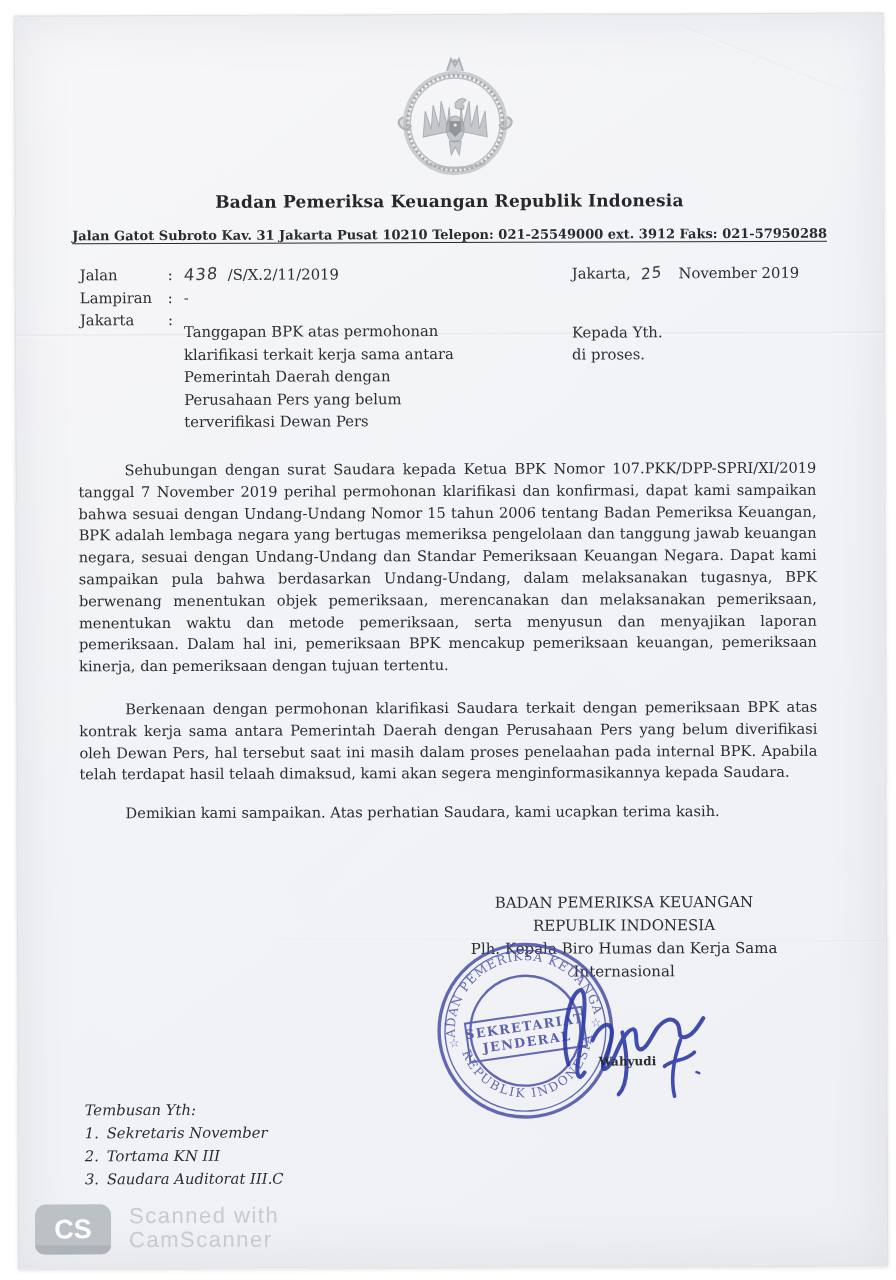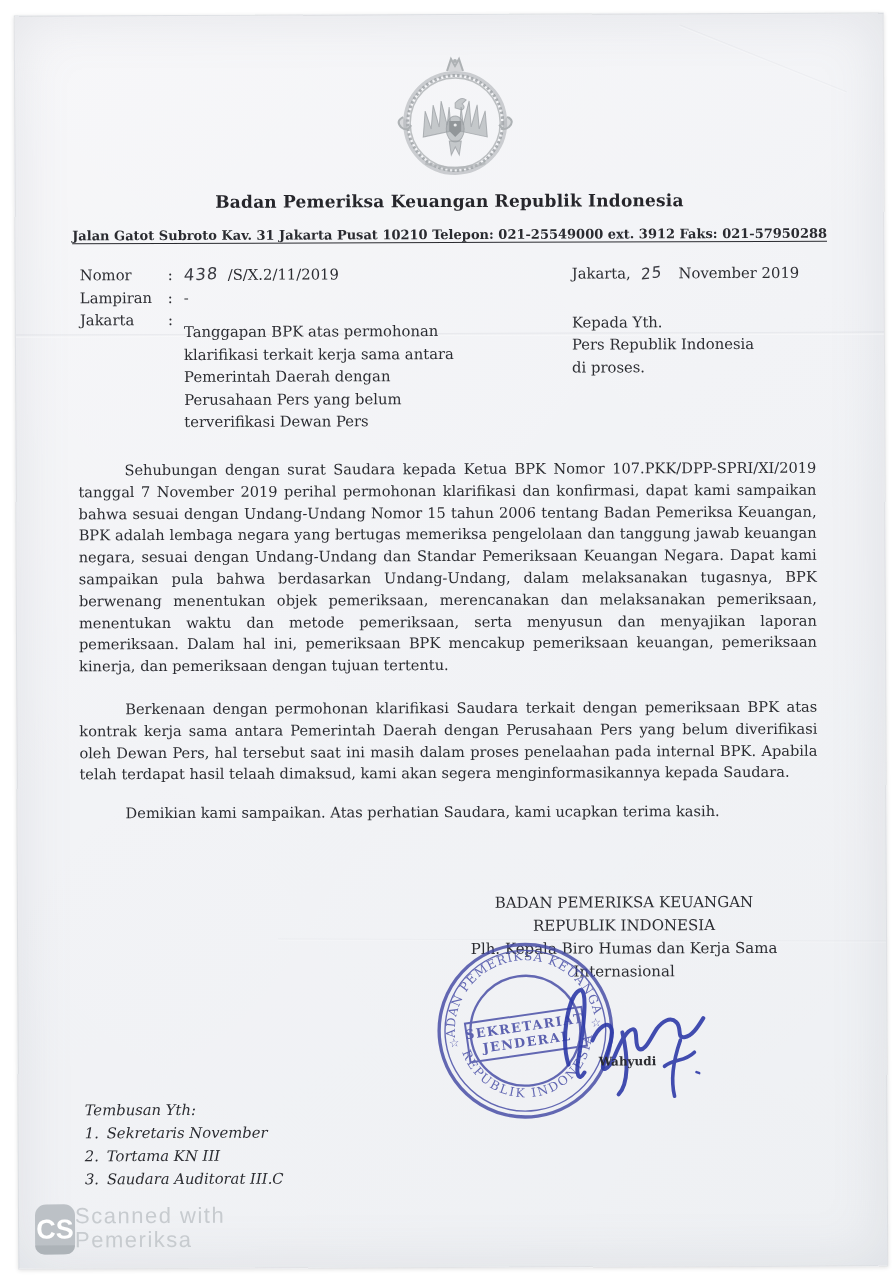--- a/index.html
+++ b/index.html
@@ -36,47 +36,47 @@
   .meta-left{position:absolute;left:64px;top:248px;width:380px;font-size:14.8px;line-height:22.5px;}
   .meta-row{display:grid;grid-template-columns:88px 16px 1fr;align-items:start;}
   .hand{display:inline-block;font-family:"DejaVu Sans",sans-serif;color:#3a3b42;
     transform:rotate(-3deg) skewX(-7deg);font-size:16.5px;letter-spacing:1px;}
   .hand.day{transform:rotate(-7deg) skewX(-9deg);font-size:15.5px;}
   .perihal-val{width:286px;margin-top:12px;}
 
   .meta-right{position:absolute;left:556px;top:248px;width:290px;font-size:14.8px;line-height:22.5px;}
   .dateline .gap1{display:inline-block;width:10px;}
   .dateline .gap2{display:inline-block;width:16px;}
-  .recipient{margin-top:26px;}
+  .recipient{margin-top:36px;}
   .bold{font-weight:bold;}
 
   .body-text{position:absolute;left:62px;top:443px;width:738px;
     font-size:14.6px;line-height:21.8px;text-align:justify;}
   .body-text p{margin:0;text-indent:46px;}
   .body-text p.p2{margin-top:21px;}
   .body-text p.closing{margin-top:17px;text-align:left;}
 
   .sig-head{position:absolute;left:436px;top:877px;width:340px;text-align:center;
     font-size:15px;line-height:23px;color:#2b2c31;}
   .stamp{position:absolute;left:409px;top:918px;width:196px;height:196px;}
   .sig{position:absolute;left:530px;top:952px;width:170px;height:135px;}
   .paraf{position:absolute;left:638px;top:1022px;width:44px;height:64px;}
   .signer{position:absolute;left:524px;top:1040px;width:170px;text-align:center;
     font-weight:bold;font-size:12px;color:#2b2c31;}
 
   .tembusan{position:absolute;left:66px;top:1082px;font-size:14.8px;line-height:23px;font-style:italic;}
   .tembusan .t-row{display:grid;grid-template-columns:22px 1fr;}
 
   .wm{position:absolute;left:16px;top:1188px;display:flex;align-items:flex-start;}
-  .wm-logo{width:40px;height:50px;border-radius:11px;background:#bcc1c6;position:relative;
+  .wm-logo{width:76px;height:50px;border-radius:11px;background:#bcc1c6;position:relative;
     display:flex;align-items:center;justify-content:center;
     font-family:"Liberation Sans",sans-serif;font-weight:bold;font-size:27px;color:#ffffff;}
   .wm-logo::after{content:"";position:absolute;left:0;right:0;bottom:0;height:9px;
     background:#adb3b8;border-radius:0 0 11px 11px;}
-  .wm-text{font-family:"Liberation Sans",sans-serif;font-size:22px;
+  .wm-text{margin-left:18px;font-family:"Liberation Sans",sans-serif;font-size:22px;
     line-height:24px;letter-spacing:1.5px;color:#c7cbcf;}
 </style>
 </head>
 <body>
 
 <div class="page">
 
   <div class="crease-h"></div>
   <div class="crease-h2"></div>
   <div class="crease-d"></div>
@@ -103,21 +103,21 @@
     </g>
   </svg>
 
   <div class="agency">Badan Pemeriksa Keuangan Republik Indonesia</div>
   <div class="addr">
     <span>Jalan Gatot Subroto Kav. 31 Jakarta Pusat 10210 Telepon: 021-25549000 ext. 3912 Faks: 021-57950288</span>
   </div>
 
   <div class="meta-left">
     <div class="meta-row">
-      <span>Nomor</span>
+      <span>Jalan</span>
       <span>:</span>
       <span><span class="hand">438</span>&nbsp;&nbsp;<span>/S/X.2/11/2019</span></span>
     </div>
     <div class="meta-row">
       <span>Lampiran</span>
       <span>:</span>
       <span>-</span>
     </div>
     <div class="meta-row">
       <span>Jakarta</span>
@@ -125,21 +125,20 @@
       <span class="perihal-val">Tanggapan BPK atas permohonan klarifikasi terkait kerja sama antara Pemerintah Daerah dengan Perusahaan Pers yang belum terverifikasi Dewan Pers</span>
     </div>
   </div>
 
   <div class="meta-right">
     <div class="dateline">
       <span>Jakarta,</span><span class="gap1"></span><span class="hand day">25</span><span class="gap2"></span><span>November 2019</span>
     </div>
     <div class="recipient">
       <div>Kepada Yth.</div>
-      <div>Pers Republik Indonesia</div>
       <div>di proses.</div>
     </div>
   </div>
 
   <div class="body-text">
     <p>Sehubungan dengan surat Saudara kepada Ketua BPK Nomor 107.PKK/DPP-SPRI/XI/2019 tanggal 7 November 2019 perihal permohonan klarifikasi dan konfirmasi, dapat kami sampaikan bahwa sesuai dengan Undang-Undang Nomor 15 tahun 2006 tentang Badan Pemeriksa Keuangan, BPK adalah lembaga negara yang bertugas memeriksa pengelolaan dan tanggung jawab keuangan negara, sesuai dengan Undang-Undang dan Standar Pemeriksaan Keuangan Negara. Dapat kami sampaikan pula bahwa berdasarkan Undang-Undang, dalam melaksanakan tugasnya, BPK berwenang menentukan objek pemeriksaan, merencanakan dan melaksanakan pemeriksaan, menentukan waktu dan metode pemeriksaan, serta menyusun dan menyajikan laporan pemeriksaan. Dalam hal ini, pemeriksaan BPK mencakup pemeriksaan keuangan, pemeriksaan kinerja, dan pemeriksaan dengan tujuan tertentu.</p>
     <p class="p2">Berkenaan dengan permohonan klarifikasi Saudara terkait dengan pemeriksaan BPK atas kontrak kerja sama antara Pemerintah Daerah dengan Perusahaan Pers yang belum diverifikasi oleh Dewan Pers, hal tersebut saat ini masih dalam proses penelaahan pada internal BPK. Apabila telah terdapat hasil telaah dimaksud, kami akan segera menginformasikannya kepada Saudara.</p>
     <p class="p2 closing">Demikian kami sampaikan. Atas perhatian Saudara, kami ucapkan terima kasih.</p>
   </div>
 
@@ -204,17 +203,17 @@
     <div class="t-row">
       <span>3.</span>
       <span>Saudara Auditorat III.C</span>
     </div>
   </div>
 
   <div class="wm">
     <div class="wm-logo">CS</div>
     <div class="wm-text">
       <div>Scanned with</div>
-      <div>Pemeriksa</div>
+      <div>CamScanner</div>
     </div>
   </div>
 
 </div>
 
 </body></html>

